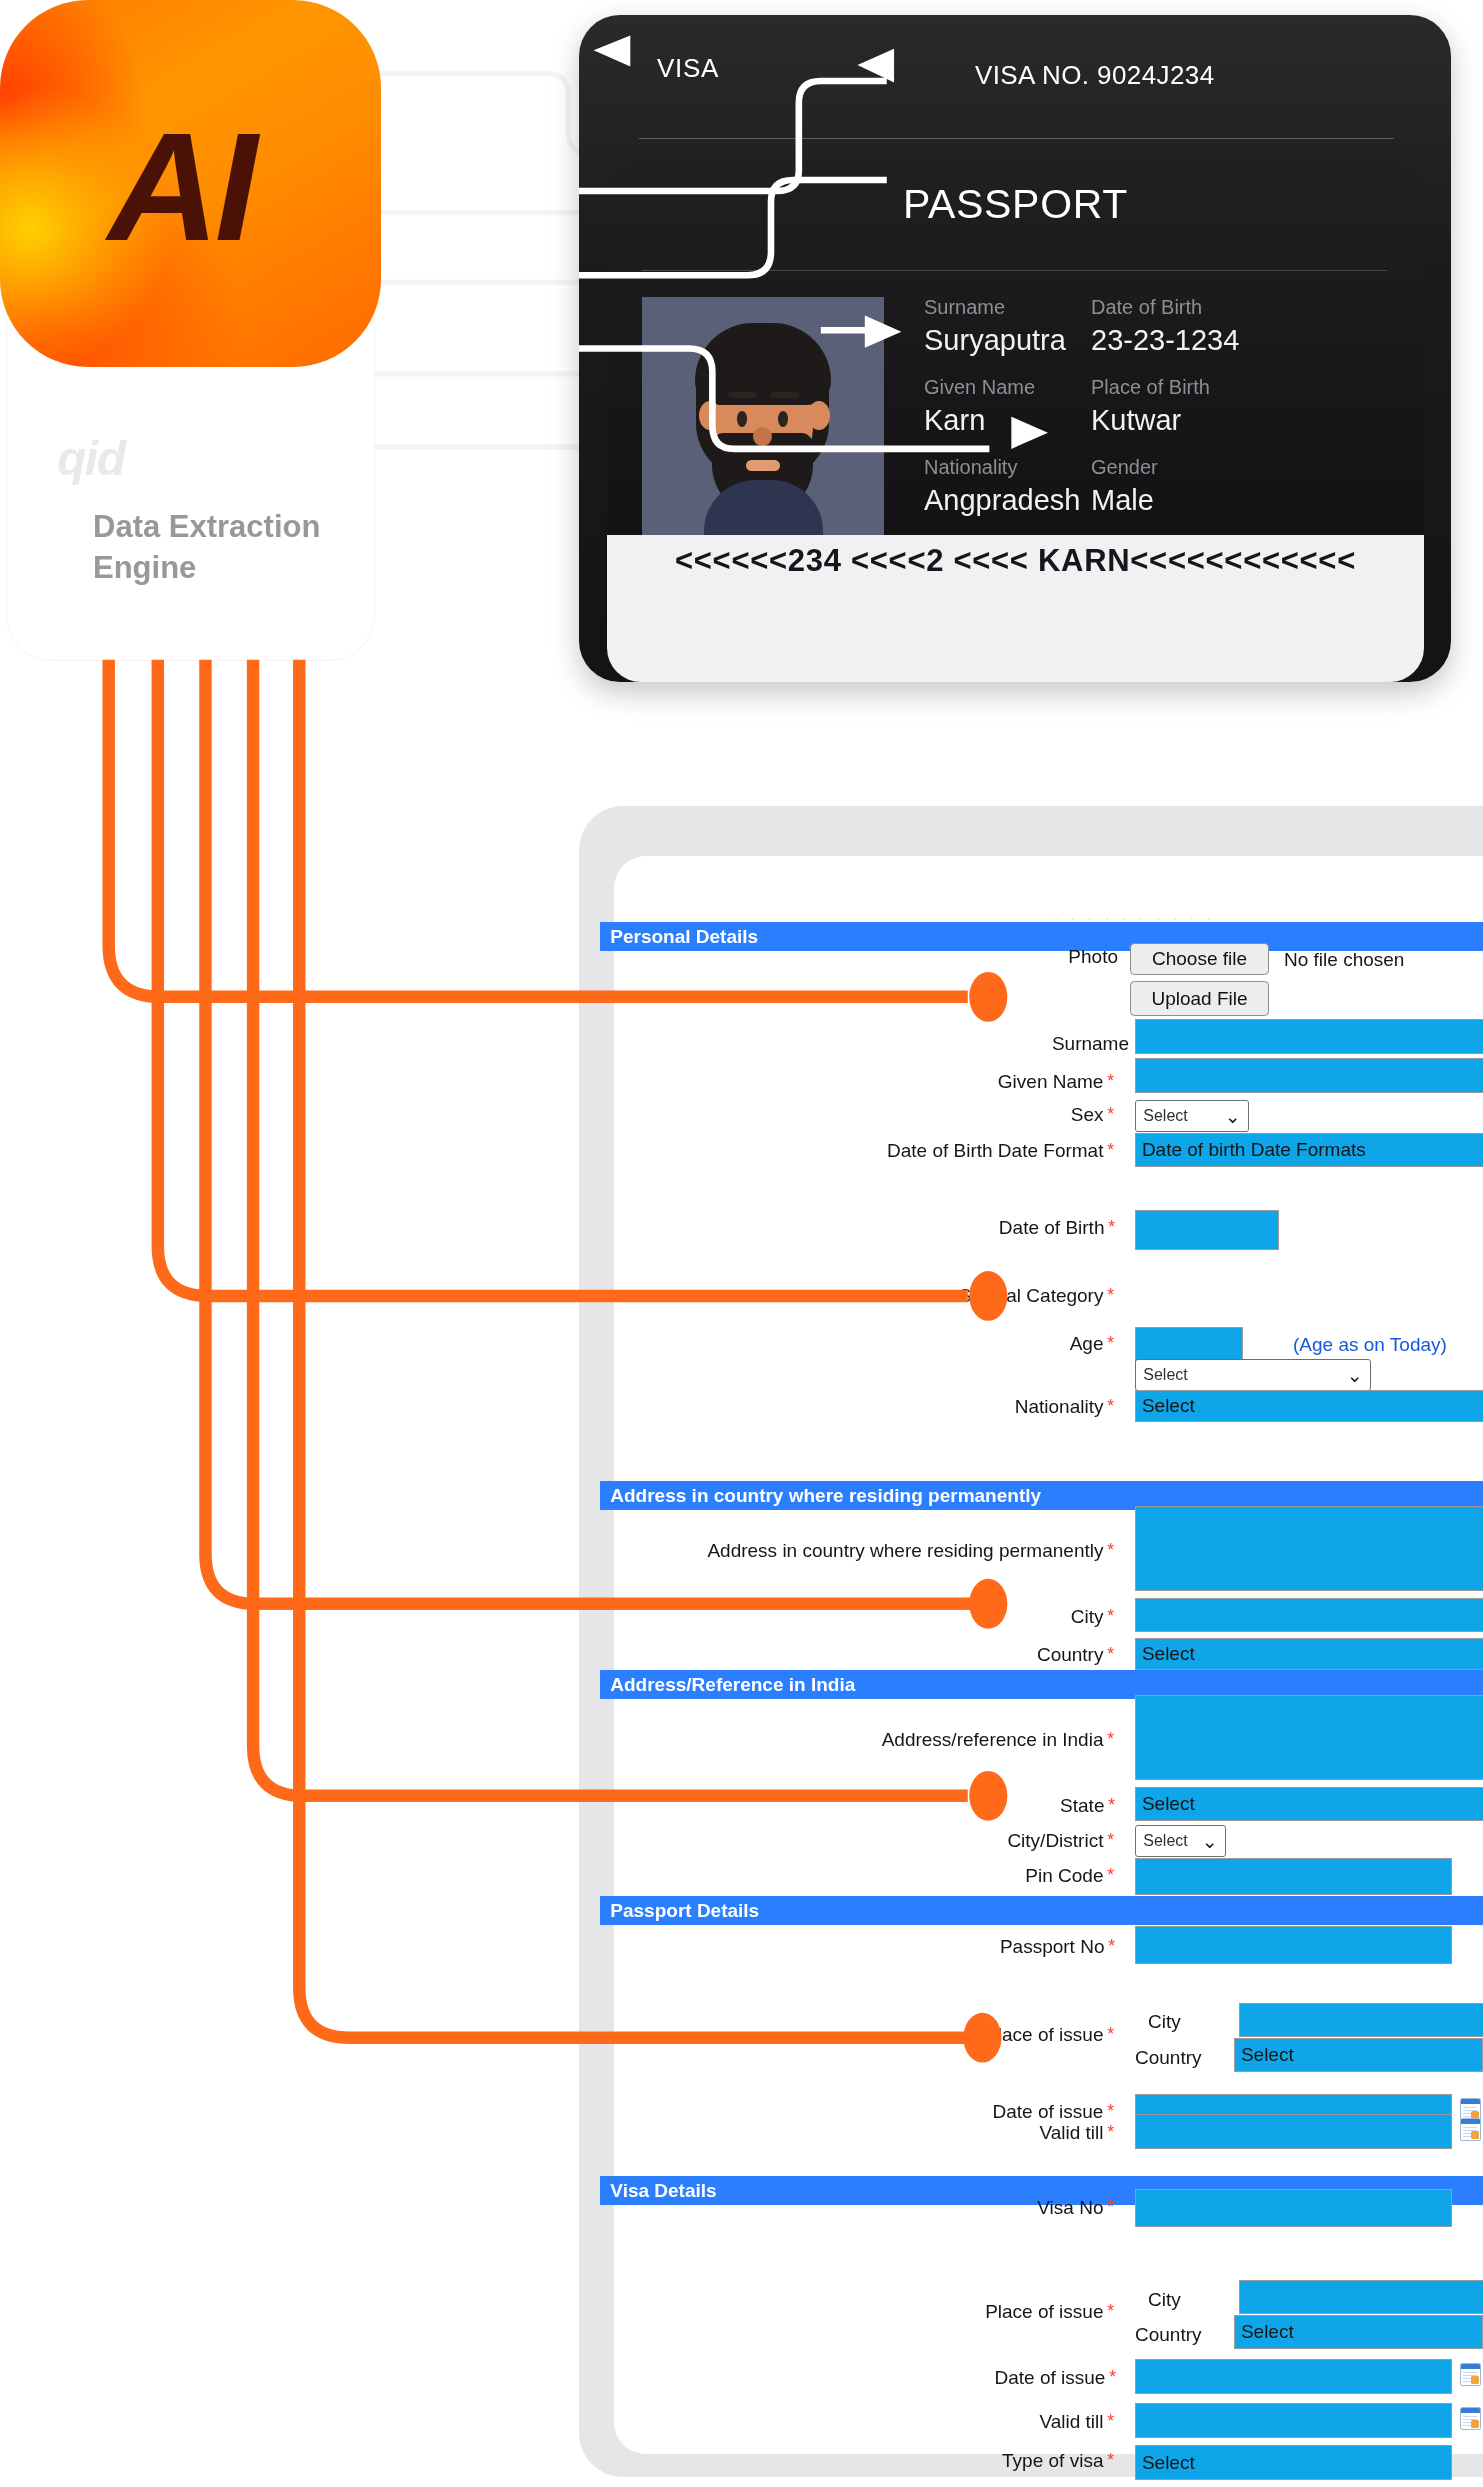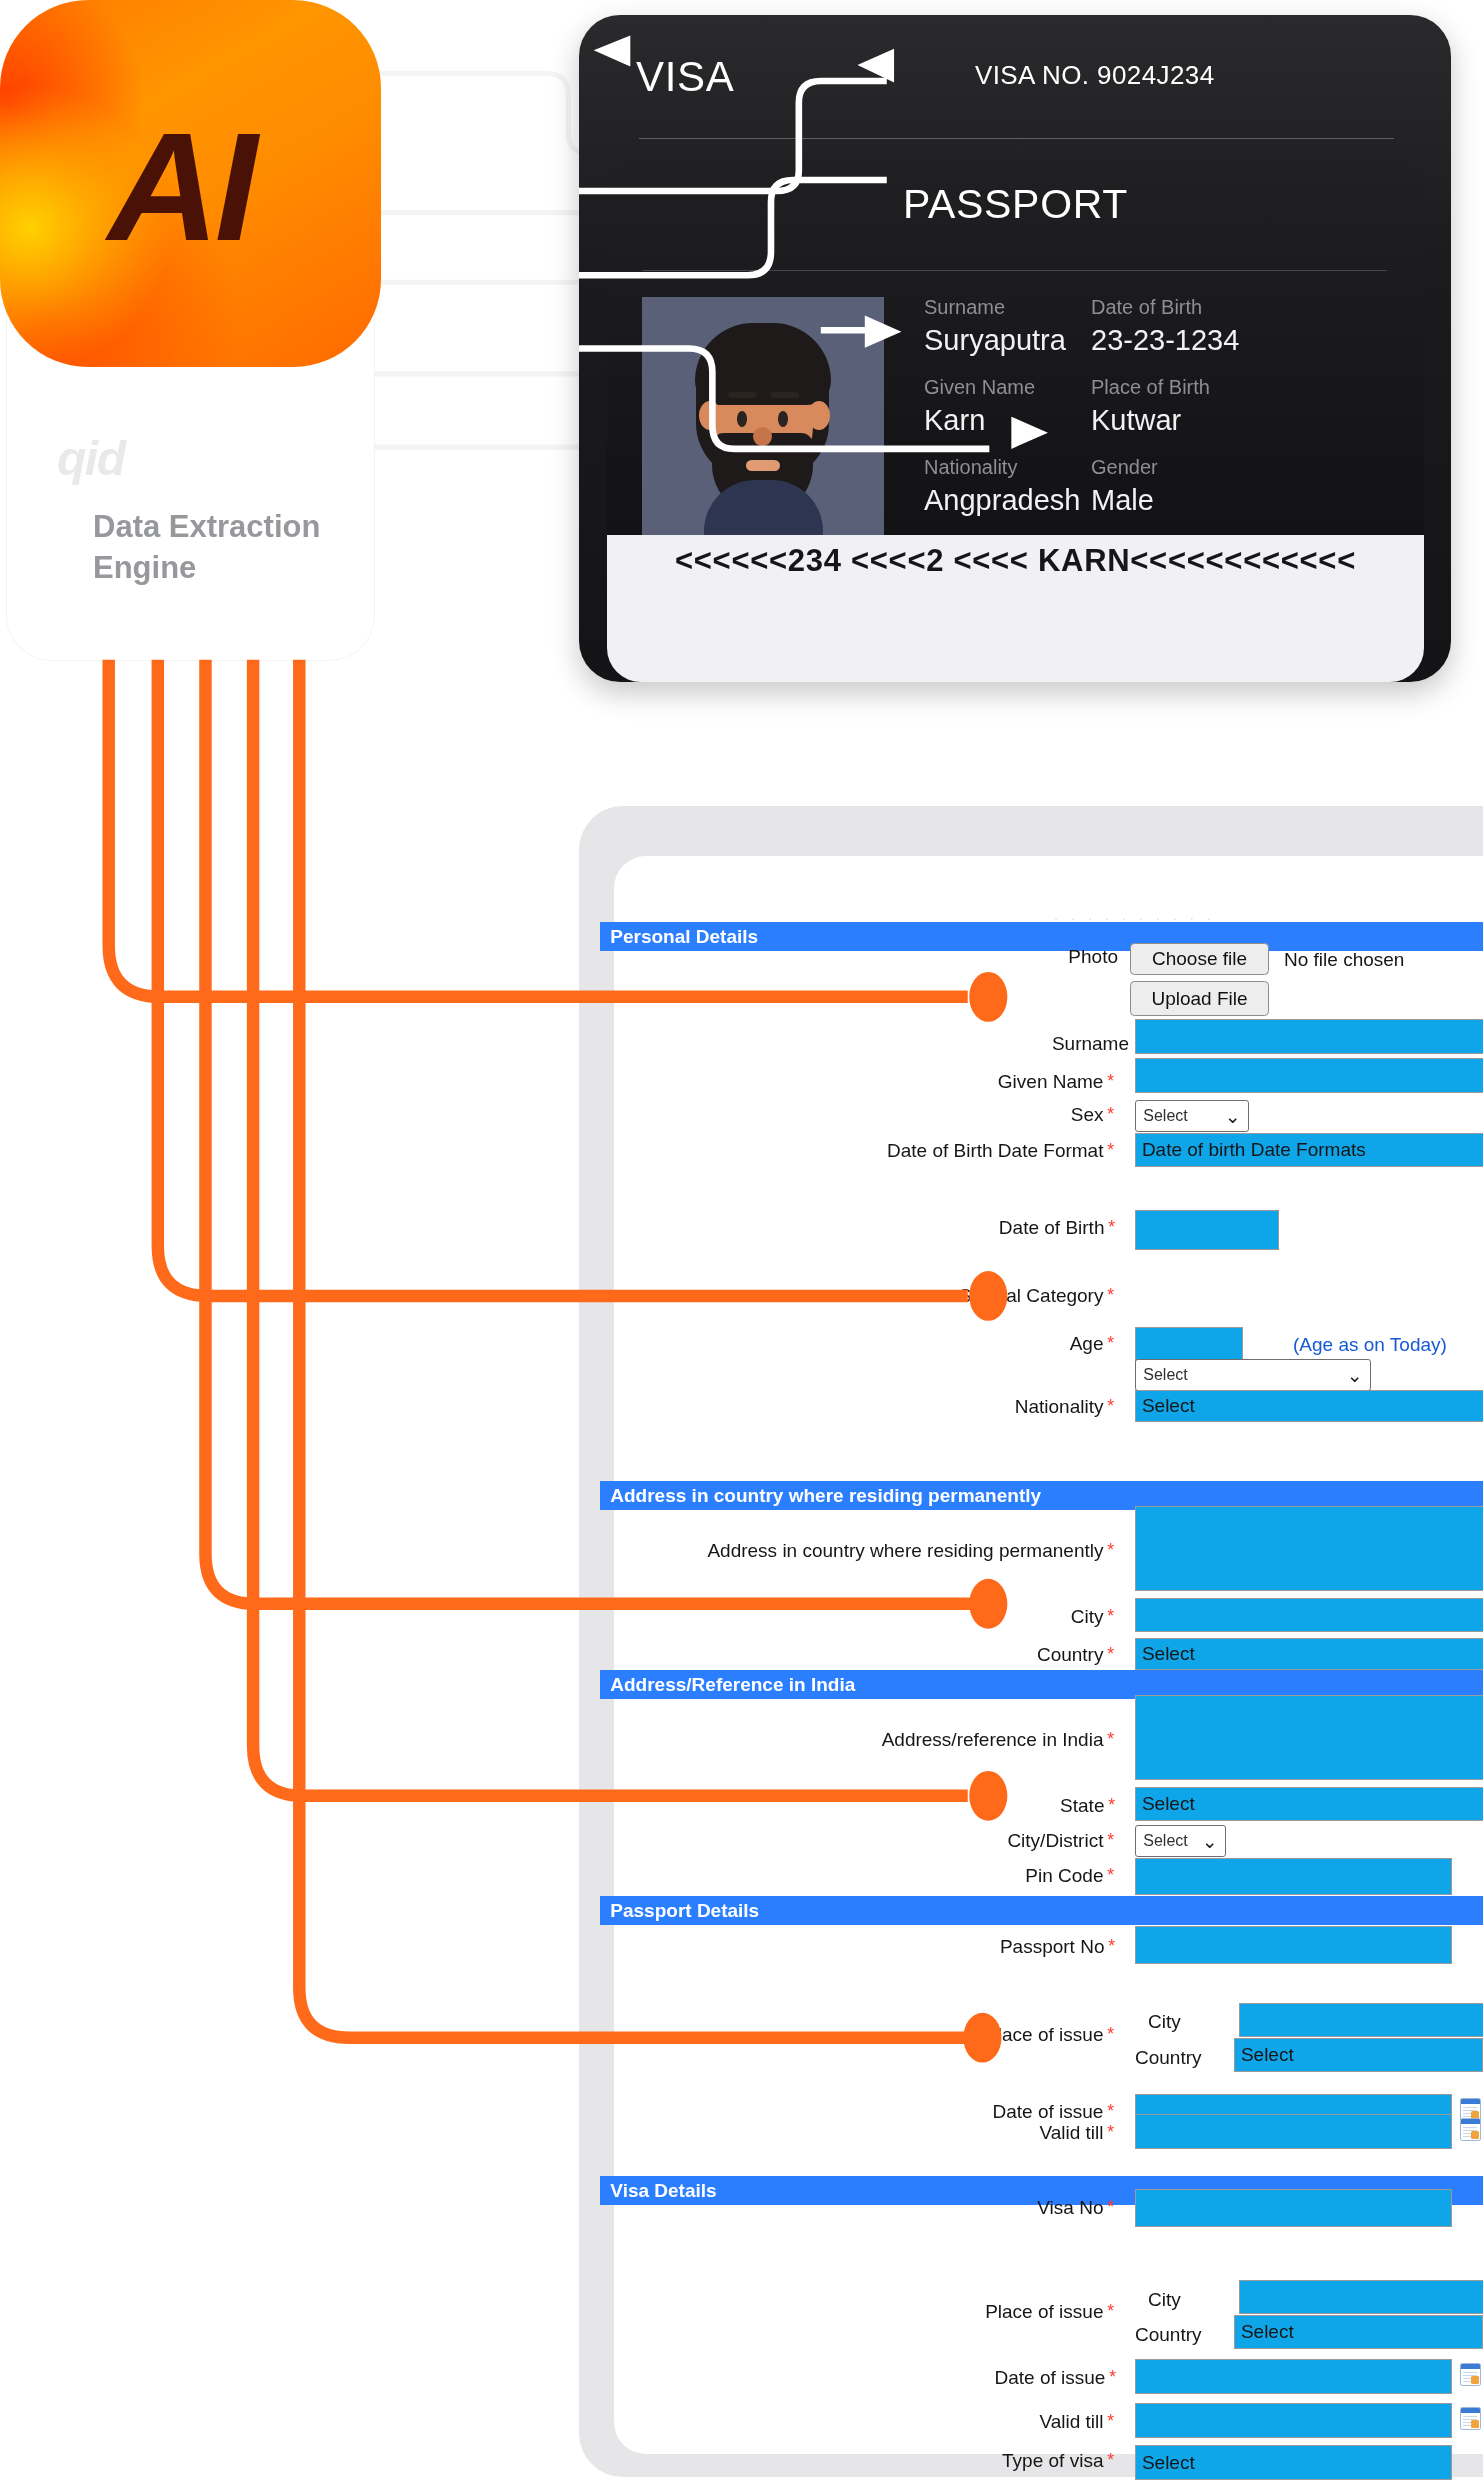--- a/index.html
+++ b/index.html
@@ -27,21 +27,21 @@
     color:#96989b;line-height:1.32;z-index:8;margin-left:20px;}
 
   
   .wire{position:absolute;z-index:3;}
 
   
   .doc-wrap{position:absolute;left:579px;top:14.7px;width:872px;height:667px;z-index:5;}
   .visa-card{position:absolute;left:0;top:0;width:872px;height:667px;border-radius:41px;
     background:linear-gradient(180deg,#2a2a2c 0%,#1b1b1d 38%,#141416 100%);
     box-shadow:0 10.3px 29px rgba(0,0,0,.22);overflow:hidden;}
-  .visa-label{position:absolute;left:57px;top:38px;color:#fff;font-size:42px;letter-spacing:0.7px;}
+  .visa-label{position:absolute;left:78px;top:38px;color:#fff;font-size:26px;letter-spacing:0.7px;}
   .visa-no{position:absolute;left:396px;top:45px;color:#fff;font-size:26px;letter-spacing:0.4px;}
   .visa-rule{position:absolute;left:60px;top:123px;width:755px;height:1.5px;background:rgba(255,255,255,.28);}
 
   .pass-card{position:absolute;left:28px;top:144px;width:817px;height:523px;border-radius:34px;
     background:linear-gradient(180deg,#202023 0%,#151517 55%,#0f0f11 100%);overflow:hidden;}
   .pass-title{position:absolute;left:0;right:0;top:22px;text-align:center;color:#fff;font-size:41px;letter-spacing:0.7px;}
   .pass-rule{position:absolute;left:35px;top:111px;width:745px;height:1.5px;background:rgba(255,255,255,.2);}
 
   .photo-box{position:absolute;left:35px;top:138px;width:242px;height:242px;background:#5a6078;overflow:hidden;}
   .av-head{position:absolute;left:54px;top:29px;width:133px;height:154px;border-radius:67px 67px 57px 57px;background:#1d1a19;}

